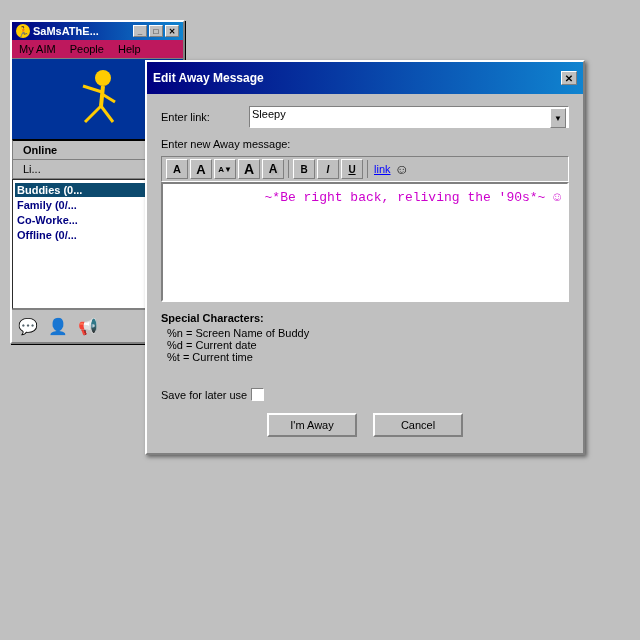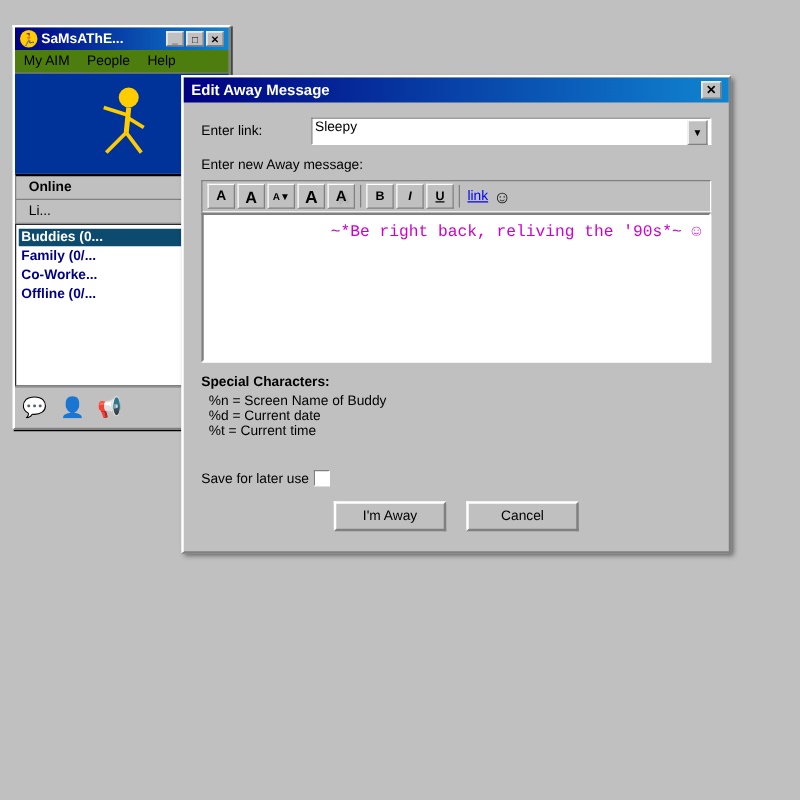--- a/index.html
+++ b/index.html
@@ -69,21 +69,21 @@
       display: flex;
       align-items: center;
       justify-content: center;
       cursor: pointer;
       color: #000;
       font-weight: bold;
     }
 
     .menubar {
       display: flex;
-      background: #4d7c0f;
+      background: #be185d;
       padding: 2px 4px;
       border-bottom: 1px solid #808080;
       gap: 8px;
     }
 
     .menubar-item {
       font-size: 11px;
       cursor: pointer;
       padding: 1px 3px;
     }
@@ -185,21 +185,21 @@
 
     .dialog-titlebar {
       background: linear-gradient(to right, #000080, #1084d0);
       color: white;
       font-size: 12px;
       font-weight: bold;
       padding: 3px 6px;
       display: flex;
       align-items: center;
       justify-content: space-between;
-      height: 20px;
+      height: 32px;
     }
 
     .dialog-close-btn {
       width: 16px;
       height: 14px;
       background: #c0c0c0;
       border: 1px solid;
       border-color: #ffffff #808080 #808080 #ffffff;
       font-size: 10px;
       display: flex;

